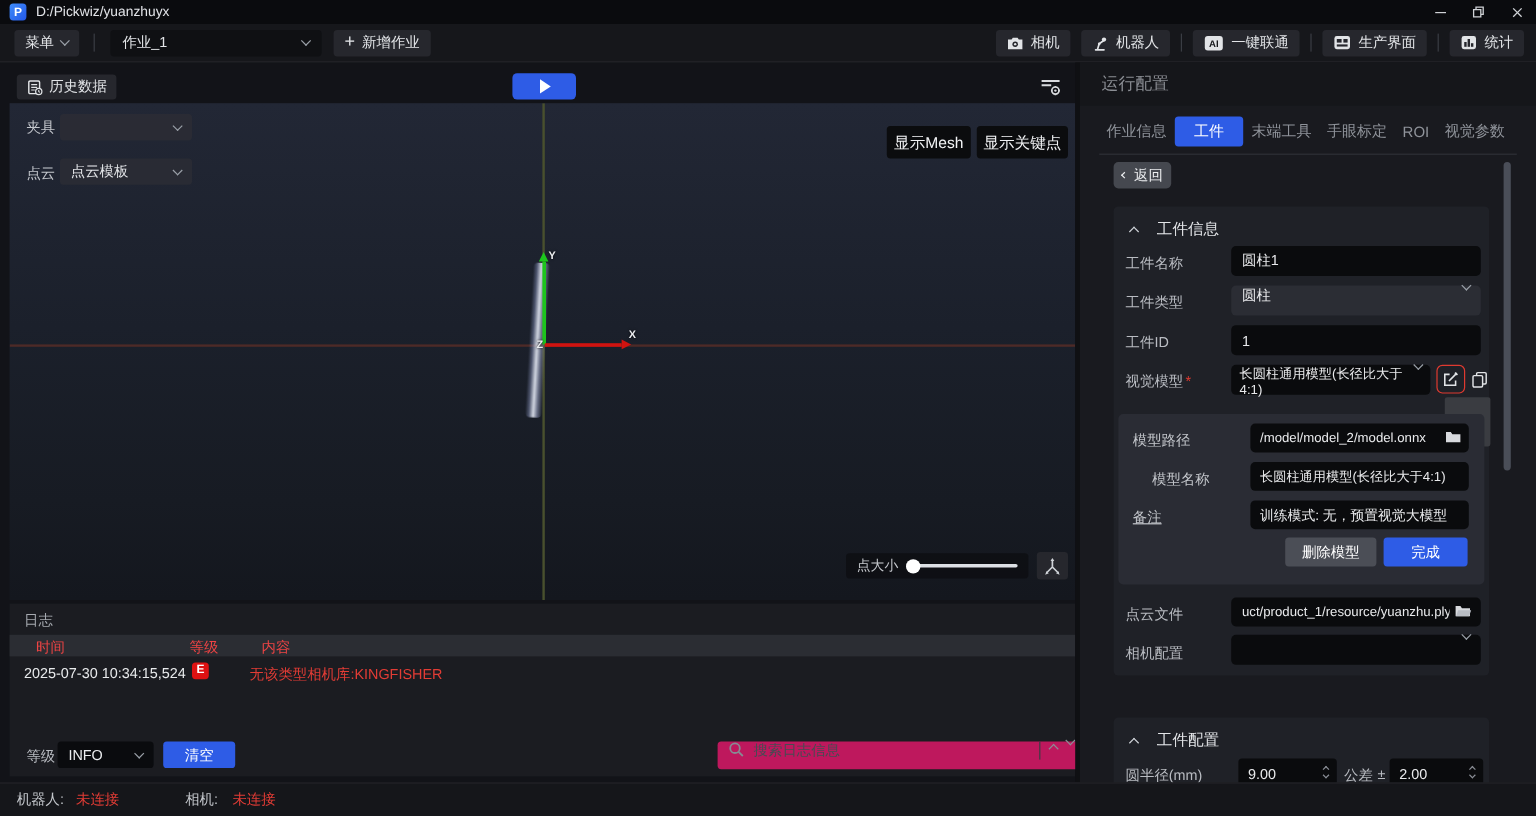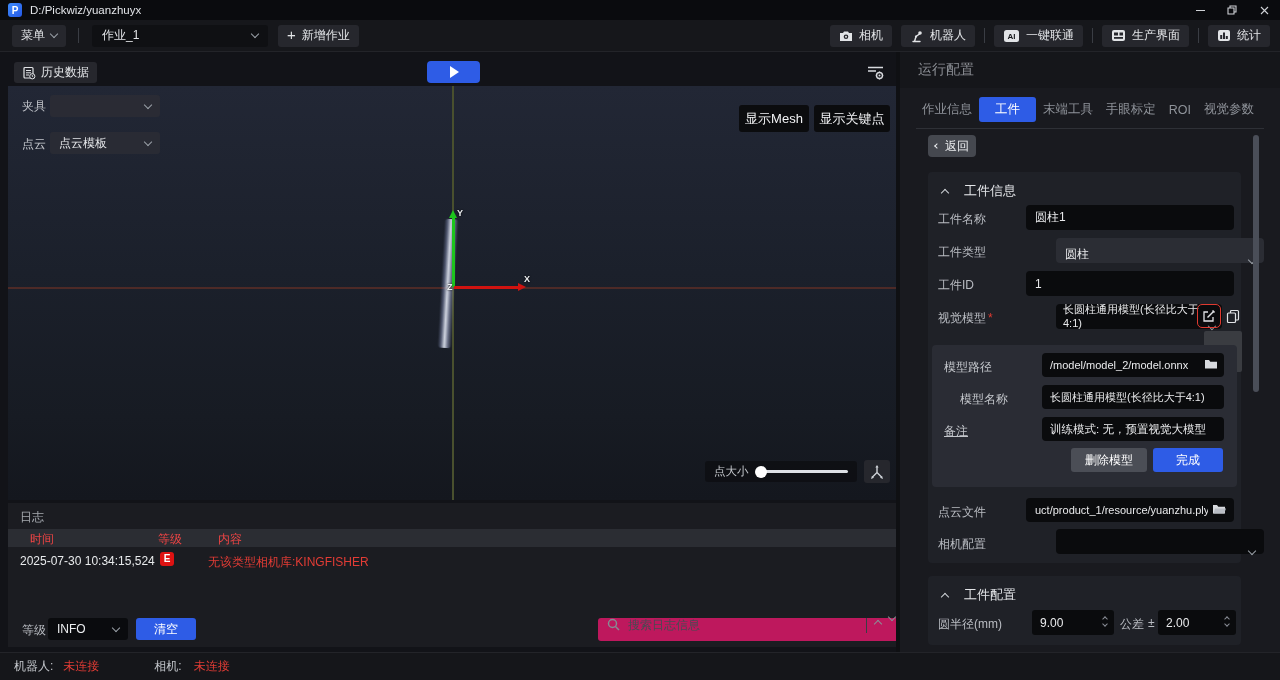--- a/index.html
+++ b/index.html
@@ -77,26 +77,26 @@
   .rp-bg { left:900px; top:52px; width:380px; height:600px; background:#191a1f; }
   .rp-titlebar { left:900px; top:52px; width:380px; height:36px; background:#15161a; display:flex; align-items:center; }
   .rp-title { margin-left:18px; font-size:14px; color:#8b8e94; }
   .tabs { left:916px; top:98px; width:344px; height:23px; display:flex; justify-content:space-between; align-items:center; }
   .tab { color:#8f939a; font-size:12.5px; padding:4px 6px; border-radius:3px; }
   .tab.active { background:#2e5ce6; color:#fff; padding:4px 16px; }
   .tab-sep { left:916px; top:128px; width:348px; height:1px; background:#2e3036; }
   .back-btn { left:928px; top:135px; width:48px; height:22px; background:#45484f; border-radius:4px; color:#eceef0; display:flex; align-items:center; justify-content:center; gap:6px; }
   .section { background:#1f2127; border-radius:4px; }
   .sec1 { left:928px; top:172px; width:313px; height:391px; }
-  .sec2 { left:928px; top:576px; width:313px; height:69px; overflow:hidden; }
+  .sec2 { left:928px; top:598px; width:313px; height:69px; overflow:hidden; }
   .sec-head { position:absolute; left:14px; top:10px; display:flex; align-items:center; gap:16px; color:#e3e5e8; font-size:13px; }
   .f-label { position:absolute; left:10px; color:#b9bcc2; }
   .f-input { position:absolute; left:98px; width:208px; height:25px; background:#0a0b0d; border:none; border-radius:4px; color:#e9eaec;
     font-size:12px; font-family:inherit; padding:0 9px; outline:none; }
-  .f-select { position:absolute; left:98px; width:208px; height:25px; border-radius:4px; display:flex; align-items:flex-end; padding:0 9px; color:#e9eaec;margin-left:30px; }
+  .f-select { position:absolute; left:98px; width:208px; height:25px; border-radius:4px; display:flex; align-items:flex-start; padding:0 9px; color:#e9eaec; }
   .sel-light { background:#2b2d34; }
   .sel-dark { background:#0a0b0d; }
   .req { color:#e03a30; margin-left:2px; }
   .icon-btn { position:absolute; display:flex; align-items:center; justify-content:center; }
   .edit-ring { border:1.5px solid #e03a30; border-radius:5px; }
   .tooltip { position:absolute; left:276px; top:159px; background:#3a3c41; border-radius:2px; padding:12px 7px; color:#f0f1f3; font-size:12px; white-space:nowrap; }
   .model-form { position:absolute; left:4px; top:173px; width:305px; height:142px; background:#2a2c34; border-radius:4px; }
   .mf-label { position:absolute; left:12px; color:#c3c6cb; }
   .mf-input { position:absolute; left:110px; width:182px; height:24px; background:#0a0b0d; border:none; border-radius:4px; color:#e9eaec;
     font-size:11px; font-family:inherit; padding:0 22px 0 8px; outline:none; }

